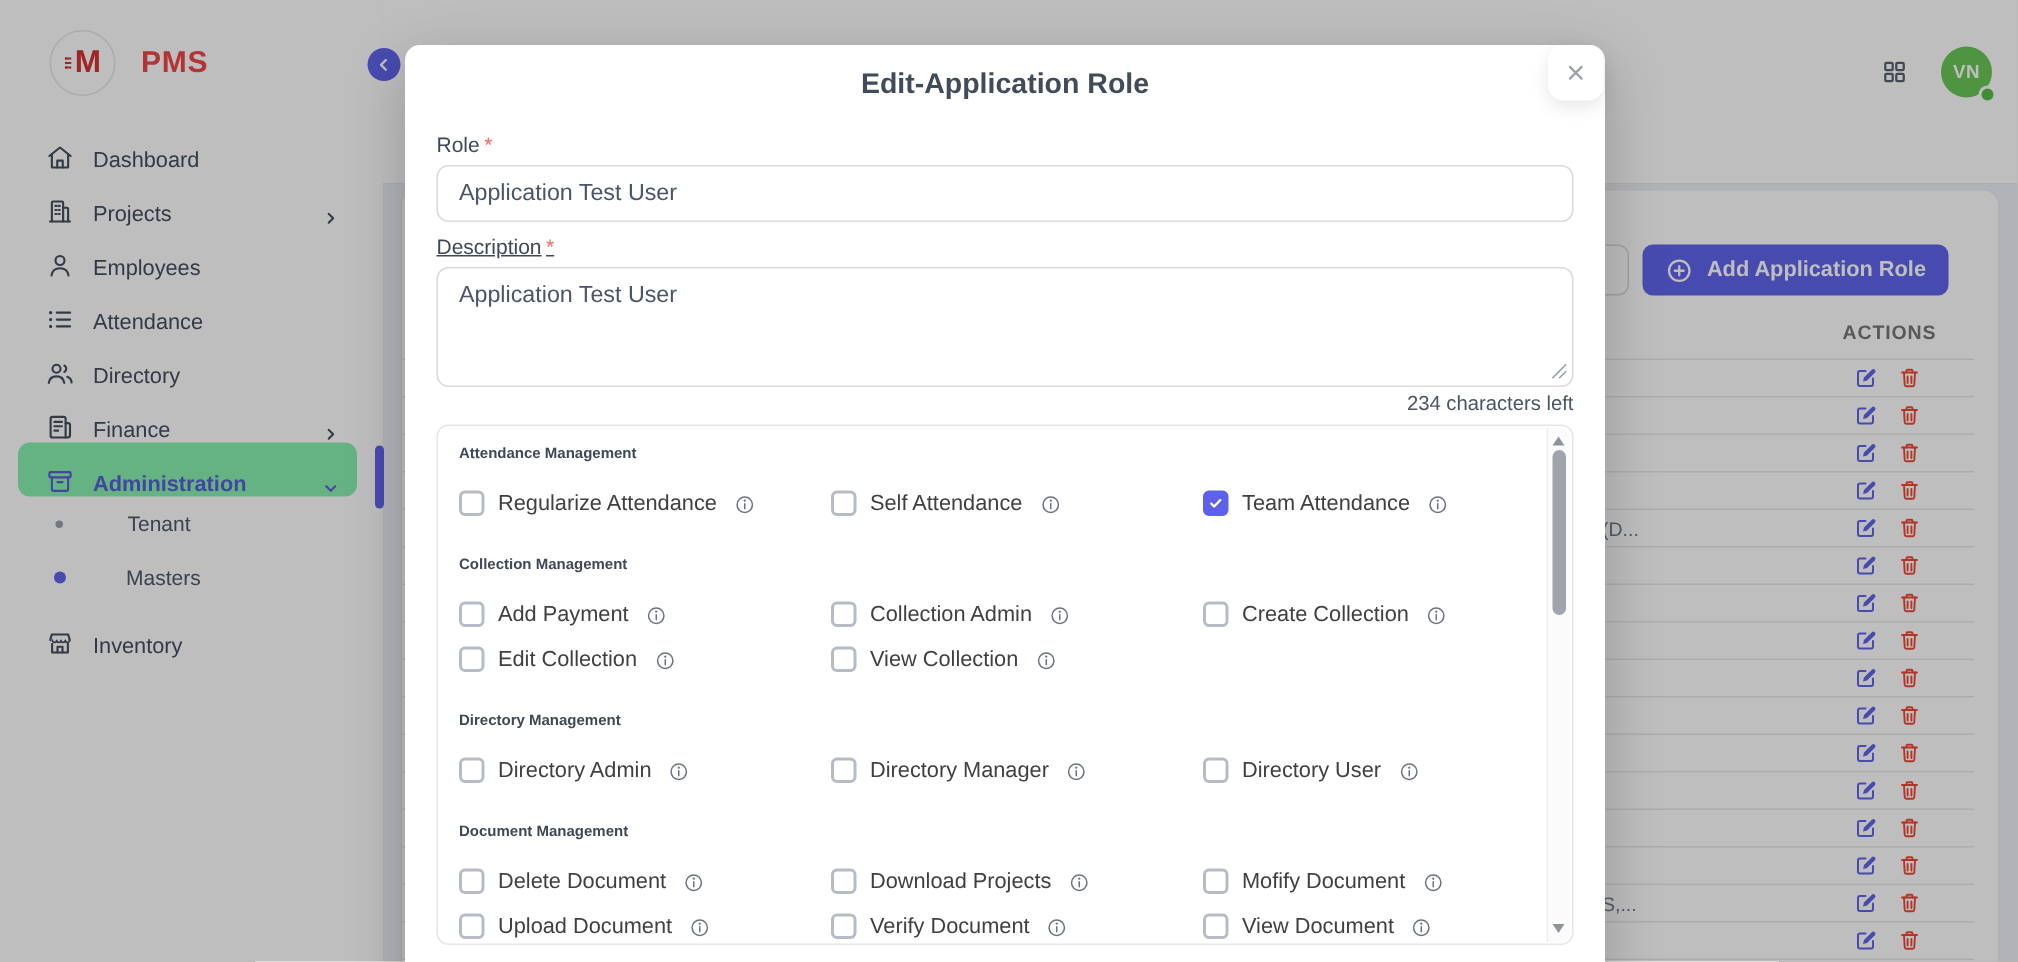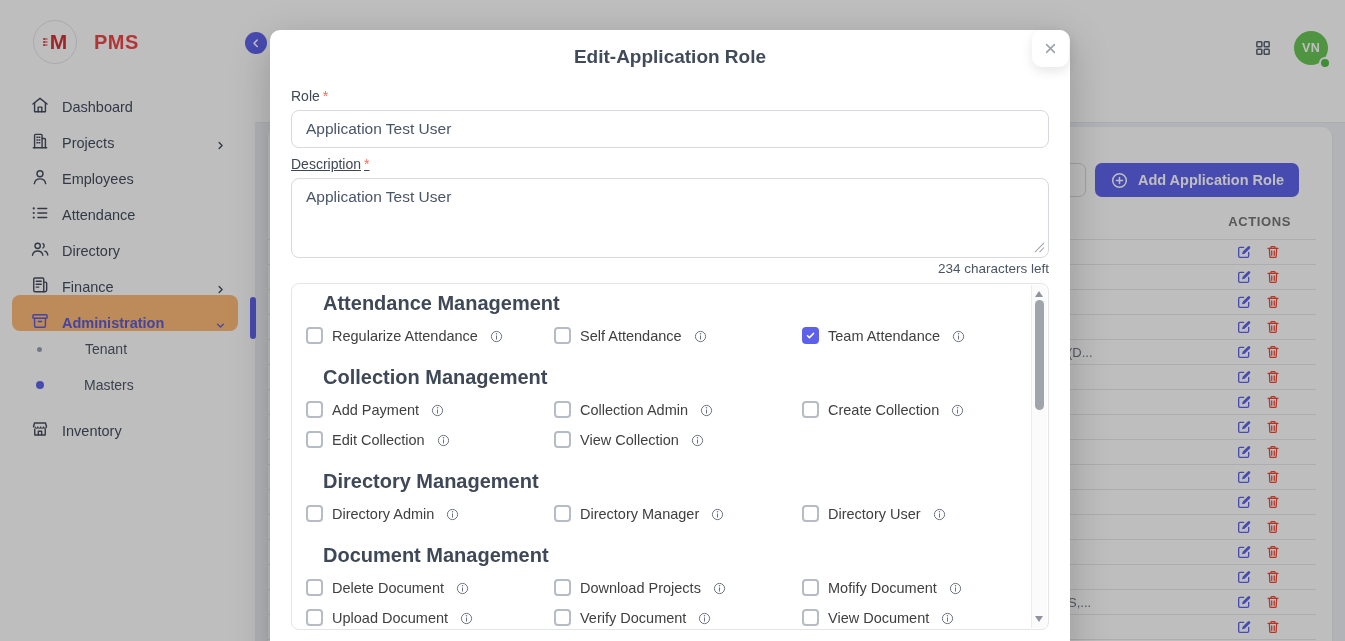--- a/index.html
+++ b/index.html
@@ -18,21 +18,21 @@
   .logo-circle{width:42px;height:42px;border:1px solid #e3e5e9;border-radius:50%;
     display:flex;align-items:center;justify-content:center;flex:none;}
   .logo-m{color:var(--logo-red);font-weight:700;font-size:21px;display:flex;align-items:center;}
   .logo-circuit{display:inline-block;width:6px;margin-right:1px;}
   .brand{font-size:20px;font-weight:700;color:#ef4444;letter-spacing:.5px;}
   .nav{margin:16px 0 0;padding:0;list-style:none;}
   .nav-item{position:relative;display:flex;align-items:flex-end;height:36px;margin:0 17px 0 12px;
     padding:0 10px 0 18px;border-radius:8px;color:#414b5a;font-size:14.5px;cursor:pointer;}
   .nav-item .icon{width:20px;height:20px;margin-right:12px;flex:none;}
   .nav-item .chev{width:11px;height:11px;margin-left:auto;margin-right:2px;}
-  .nav-item.active{background:#fdba74;color:#575ad6;font-weight:600;}
+  .nav-item.active{background:#86efac;color:#575ad6;font-weight:600;}
   .nav-sub{display:flex;align-items:center;height:36px;padding-left:37px;font-size:14px;
     color:#4c5564;cursor:pointer;}
   .sub-dot{width:5px;height:5px;border-radius:50%;background:#9aa0ab;margin-right:43px;flex:none;}
   .nav-sub.sub-active .sub-dot{width:8px;height:8px;background:var(--primary);margin-right:40px;margin-left:-1px;}
   .active-bar{position:absolute;right:-1px;top:297px;width:6px;height:42px;border-radius:4px;
     background:var(--primary);}
   .collapse-btn{position:absolute;left:245px;top:32px;width:22px;height:22px;border-radius:50%;
     background:var(--primary);border:none;display:flex;align-items:center;justify-content:center;
     cursor:pointer;z-index:3;color:#fff;padding:0;}
   .collapse-btn .icon{width:12px;height:12px;}
@@ -82,21 +82,21 @@
   .req{color:#f56a5a;margin-left:3px;}
   .text-input{width:100%;height:38px;border:1px solid #d6d9de;border-radius:8px;box-sizing:border-box;
     padding:0 14px;font-size:15.5px;color:#4a5568;background:#fff;font-family:inherit;}
   .ta-wrap{position:relative;}
   .textarea{width:100%;height:80px;border:1px solid #d6d9de;border-radius:8px;box-sizing:border-box;
     padding:9px 14px;font-size:15.5px;color:#4a5568;resize:none;font-family:inherit;display:block;}
   .ta-grip{position:absolute;right:4px;bottom:5px;width:11px;height:11px;pointer-events:none;}
   .char-count{text-align:right;font-size:13.5px;color:#4b5563;margin-top:3px;line-height:16px;}
   .perm-panel{position:relative;margin-top:6px;height:347px;border:1px solid #e3e5e9;border-radius:8px;
     overflow:hidden;padding:10px 34px 0 14px;box-sizing:border-box;background:#fff;}
-  .perm-title{font-size:20px;font-weight:700;color:#3f4856;margin-bottom:13px;line-height:18px;margin-left:17px;}
+  .perm-title{font-size:10px;font-weight:700;color:#3f4856;margin-bottom:13px;line-height:18px;}
   .perm-grid{display:grid;grid-template-columns:248px 248px 248px;row-gap:11px;margin-bottom:24px;}
   .perm-item{display:flex;align-items:flex-end;gap:9px;height:19px;cursor:pointer;font-size:14.5px;
     color:#404040;}
   .cb{width:17px;height:17px;border:2px solid #b6bcc6;border-radius:4px;box-sizing:border-box;
     background:#fff;flex:none;display:flex;align-items:center;justify-content:center;}
   .cb.checked{background:var(--primary);border-color:var(--primary);}
   .cb .icon{width:11px;height:11px;}
   .info{width:15px;height:15px;color:#6b7280;margin-left:2px;flex:none;}
   .sb{position:absolute;top:1px;right:1px;bottom:1px;width:15px;background:#fbfbfc;
     border-left:1px solid #ececf0;border-radius:0 7px 7px 0;}

